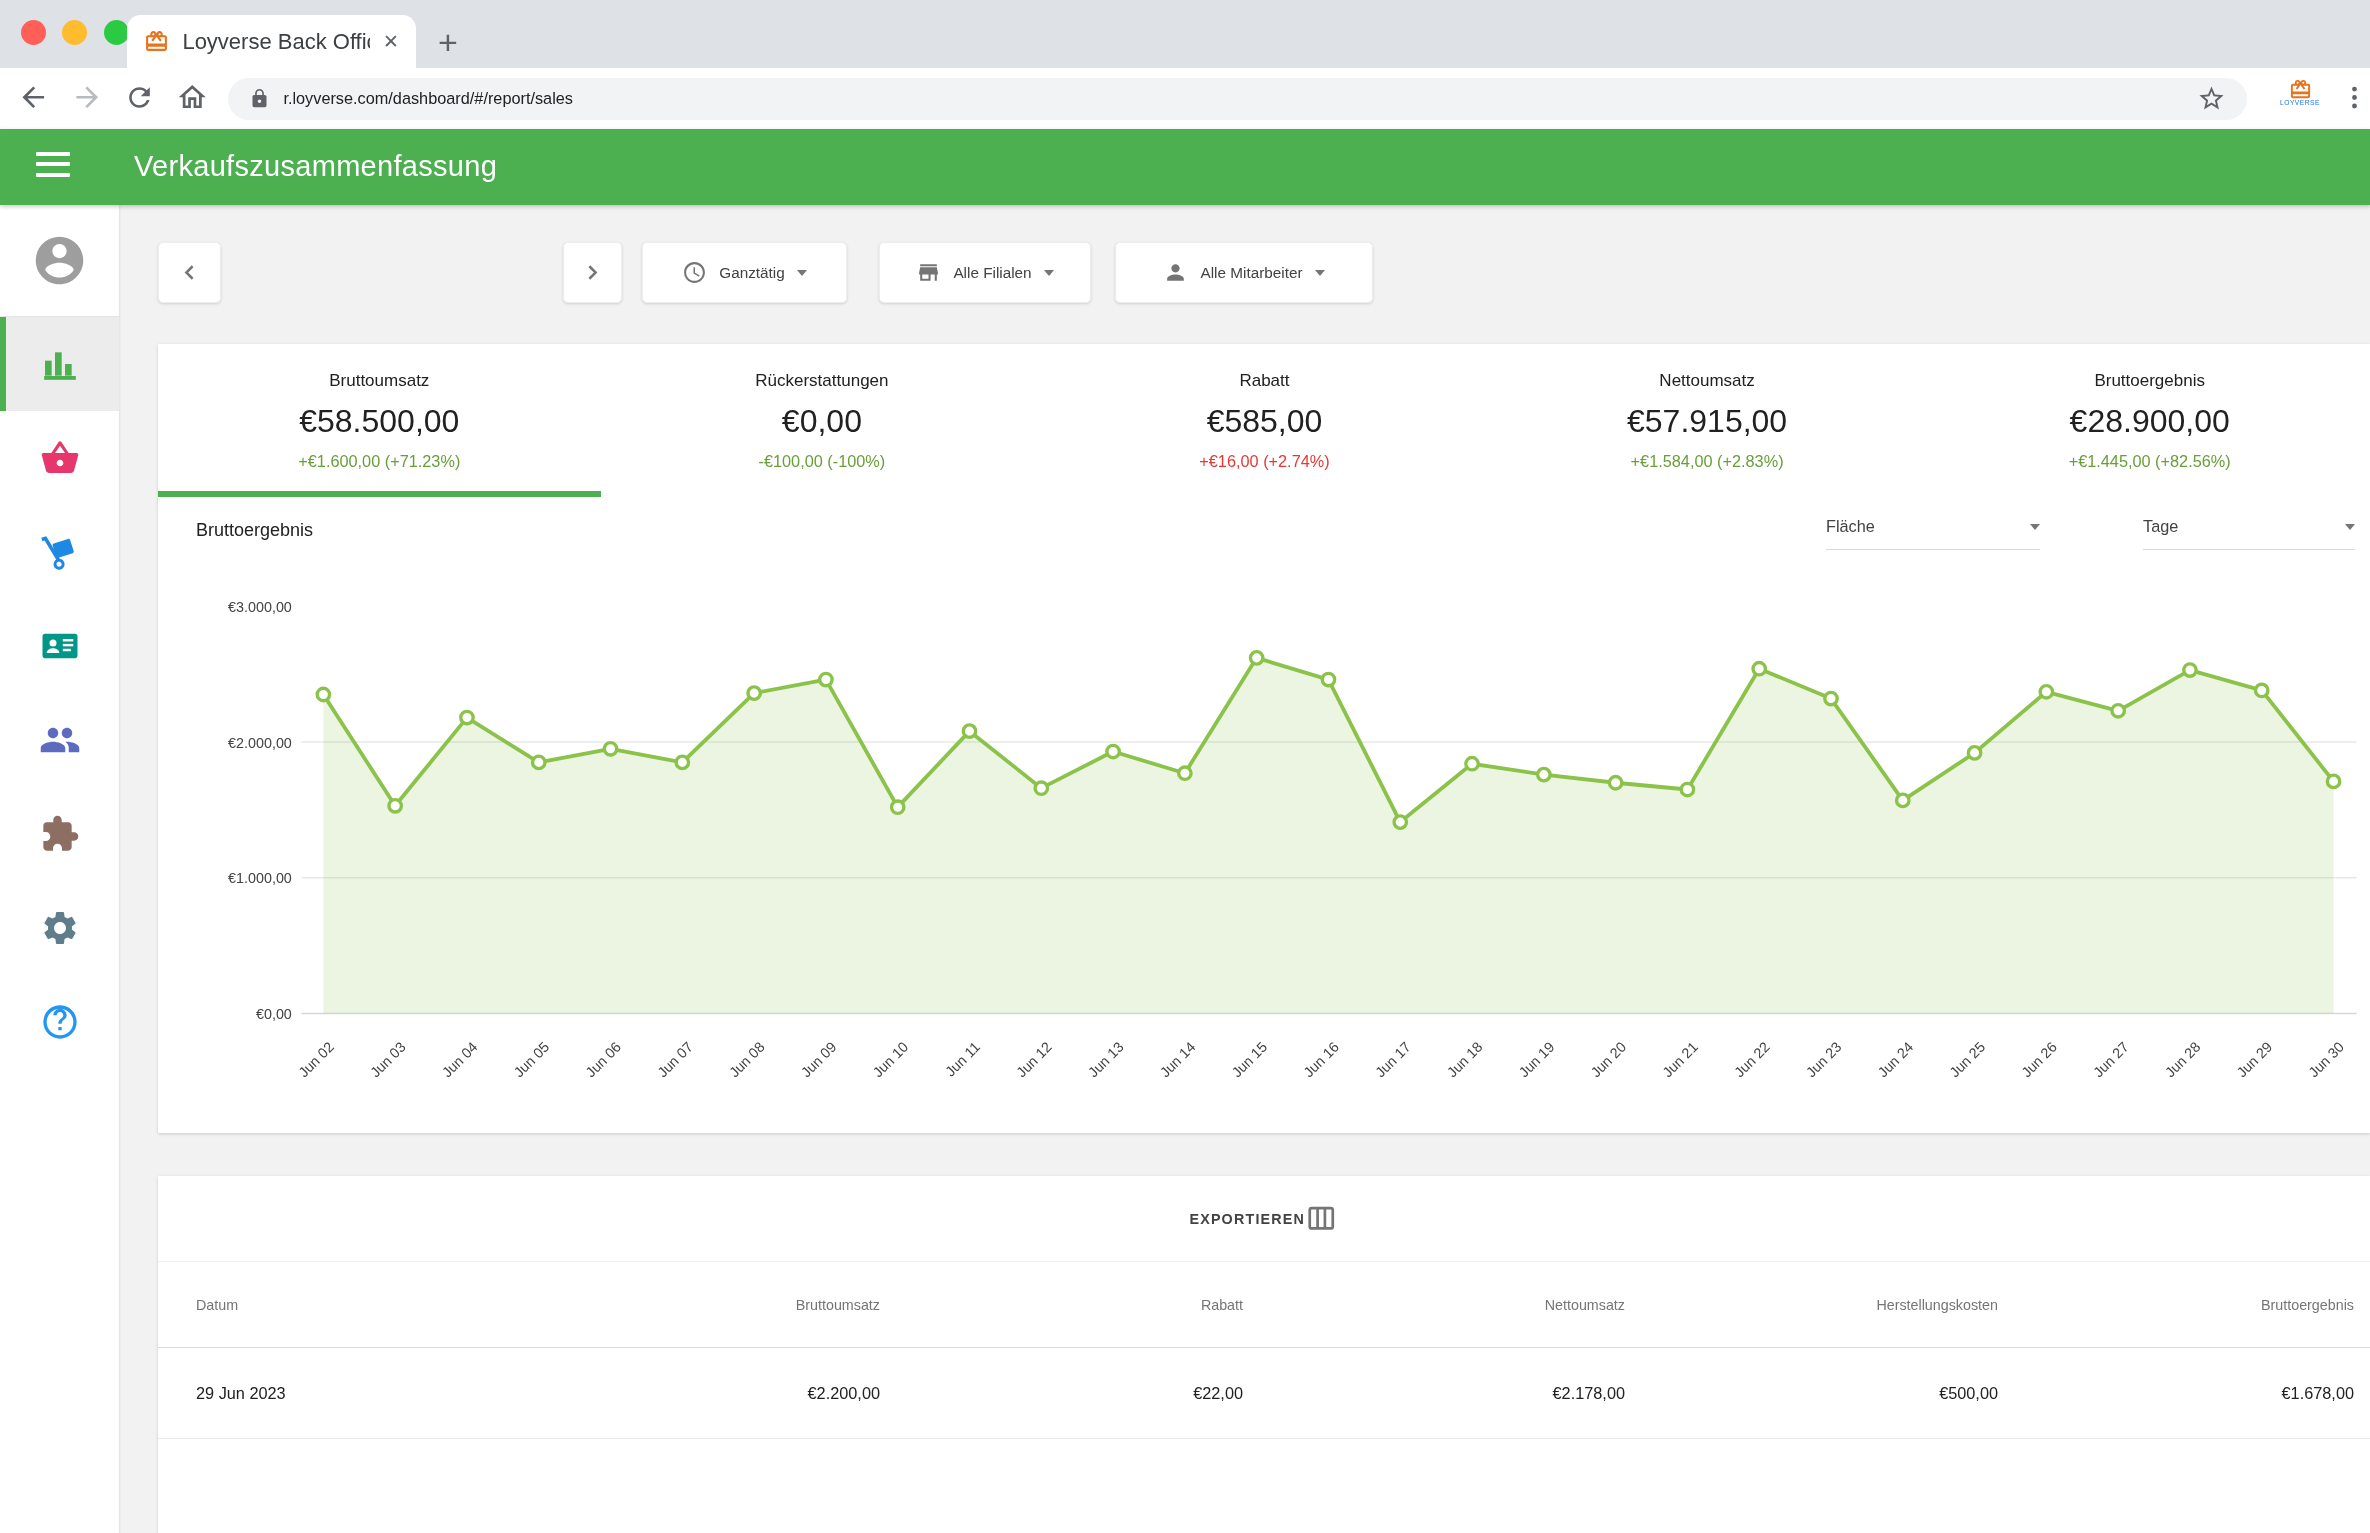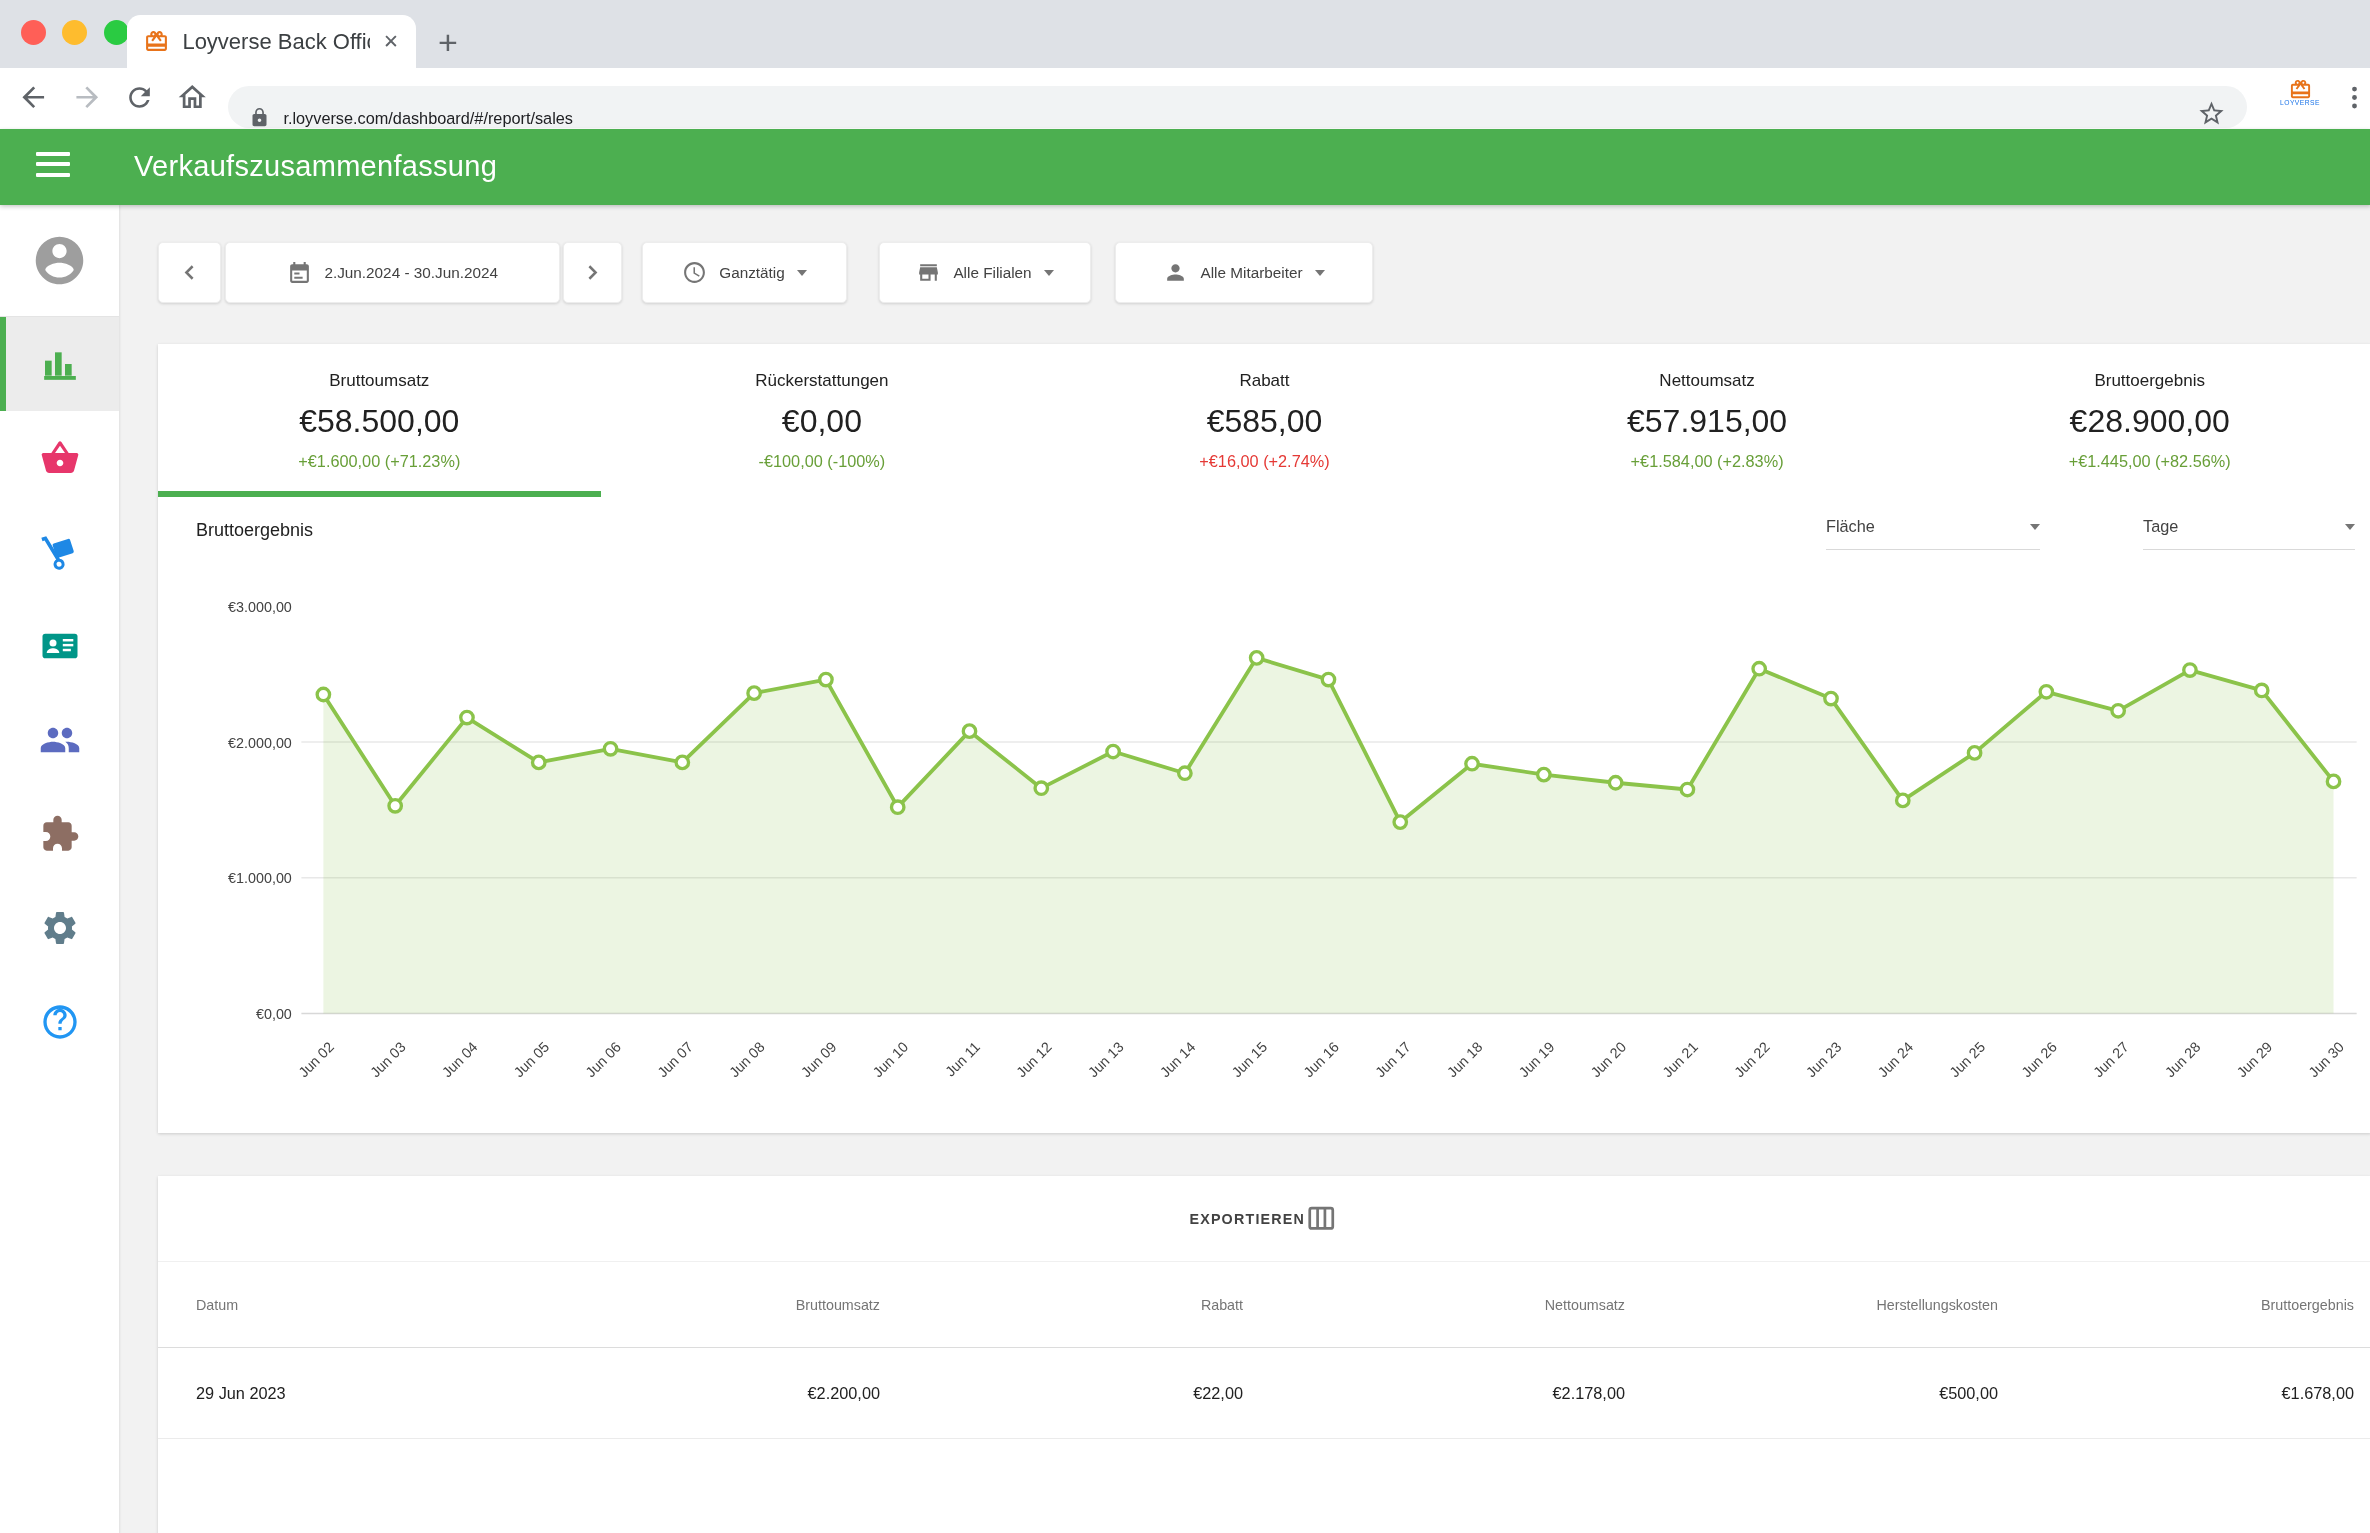--- a/index.html
+++ b/index.html
@@ -12,21 +12,21 @@
   .light{width:25px;height:25px;border-radius:50%;}
   .light.red{background:#FF5F57;} .light.yellow{background:#FEBC2E;} .light.green{background:#2ACB42;}
   .tab{position:absolute;left:127px;top:15.3px;width:289px;height:53px;background:#FFFFFF;
        border-radius:13.4px 13.4px 0 0;display:flex;align-items:center;gap:13.4px;padding:0 17px;box-sizing:border-box;}
   .tab-title{flex:1;font-size:22px;color:#3C4043;white-space:nowrap;overflow:hidden;}
   .tab-close{font-size:19px;color:#5F6368;}
   .newtab{position:absolute;left:438px;top:23px;font-size:34px;font-weight:300;color:#5F6368;}
   .urlbar{position:absolute;left:0;top:68px;width:100%;height:61px;background:#FFFFFF;}
   .navicons{position:absolute;left:17px;top:13.4px;display:flex;gap:21px;align-items:center;}
   .pill{position:absolute;left:228px;top:9.6px;width:2019px;height:42px;background:#F1F3F4;border-radius:21px;
-        display:flex;align-items:flex-end;padding:0 21px;box-sizing:border-box;margin-top:8px;}
+        display:flex;align-items:center;padding:0 21px;box-sizing:border-box;}
   .url-text{font-size:16.3px;color:#202124;margin-left:13.4px;flex:1;}
   .ext{position:absolute;left:2279px;top:9.6px;width:42px;text-align:center;}
   .ext-label{font-size:6.7px;color:#1A73E8;letter-spacing:0.5px;margin-top:-1.9px;}
   .kebab{position:absolute;left:2340px;top:15.3px;}
   
   .appbar{position:absolute;left:0;top:129px;width:100%;height:76px;background:#4CAF50;
           box-shadow:0 1.9px 4.8px rgba(0,0,0,.25);z-index:5;}
   .hamburger{position:absolute;left:36px;top:23px;width:34px;}
   .hamburger div{height:3.8px;background:#fff;border-radius:1px;margin-bottom:6.7px;}
   .appbar-title{position:absolute;left:134px;top:21px;font-size:29px;font-weight:500;color:#FFFFFF;letter-spacing:0.3px;}
@@ -226,28 +226,20 @@
             <path d="M12 2C6.48 2 2 6.48 2 12s4.48 10 10 10 10-4.48 10-10S17.52 2 12 2zm0 18c-4.41 0-8-3.59-8-8s3.59-8 8-8 8 3.59 8 8-3.59 8-8 8zm-1-5h2v2h-2zm1-11c-2.21 0-4 1.79-4 4h2c0-1.1.9-2 2-2s2 .9 2 2c0 2-3 1.75-3 5h2c0-2.25 3-2.5 3-5 0-2.21-1.79-4-4-4z"></path>
           </svg>
         </span>
     </div>
   </div>
 
   <div class="fbtn" style="left:158px;width:63px;">
     <svg width="25" height="25" viewBox="0 0 24 24" fill="none" stroke="#757575" stroke-width="2.4">
         <path d="M15 18l-6-6 6-6"></path>
       </svg>
-  </div>
-  <div class="fbtn" style="left:225px;width:335px;">
-    <span>
-        <svg width="25" height="25" viewBox="0 0 24 24" fill="#757575">
-          <path d="M19 4h-1V2h-2v2H8V2H6v2H5c-1.11 0-1.99.9-1.99 2L3 20c0 1.1.89 2 2 2h14c1.1 0 2-.9 2-2V6c0-1.1-.9-2-2-2zm0 16H5V10h14v10zM7 12h5v2H7v-2zm0 4h8v2H7v-2z"></path>
-        </svg>
-      </span>
-    <span>2.Jun.2024 - 30.Jun.2024</span>
   </div>
   <div class="fbtn" style="left:563px;width:59px;">
     <svg width="25" height="25" viewBox="0 0 24 24" fill="none" stroke="#757575" stroke-width="2.4">
         <path d="M9 6l6 6-6 6"></path>
       </svg>
   </div>
   <div class="fbtn" style="left:642px;width:205px;">
     <span>
         <svg width="25" height="25" viewBox="0 0 24 24" fill="#757575">
           <path d="M11.99 2C6.47 2 2 6.48 2 12s4.47 10 9.99 10C17.52 22 22 17.52 22 12S17.52 2 11.99 2zM12 20c-4.42 0-8-3.58-8-8s3.58-8 8-8 8 3.58 8 8-3.58 8-8 8zm.5-13H11v6l5.25 3.15.75-1.23-4.5-2.67z"></path>

